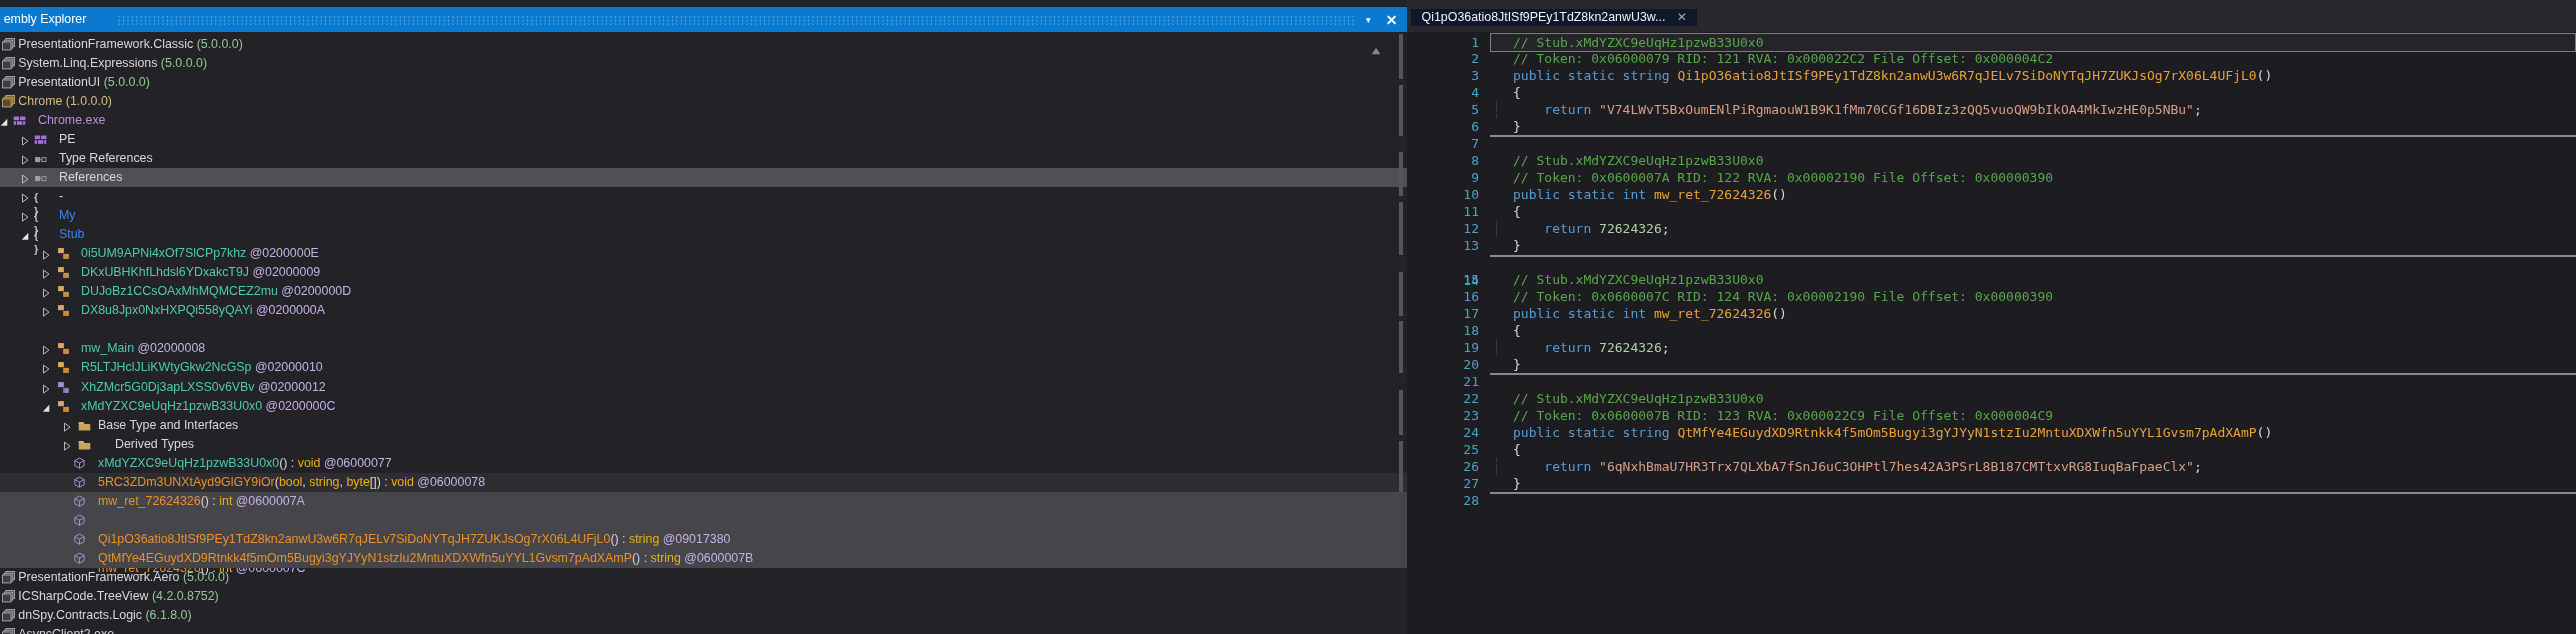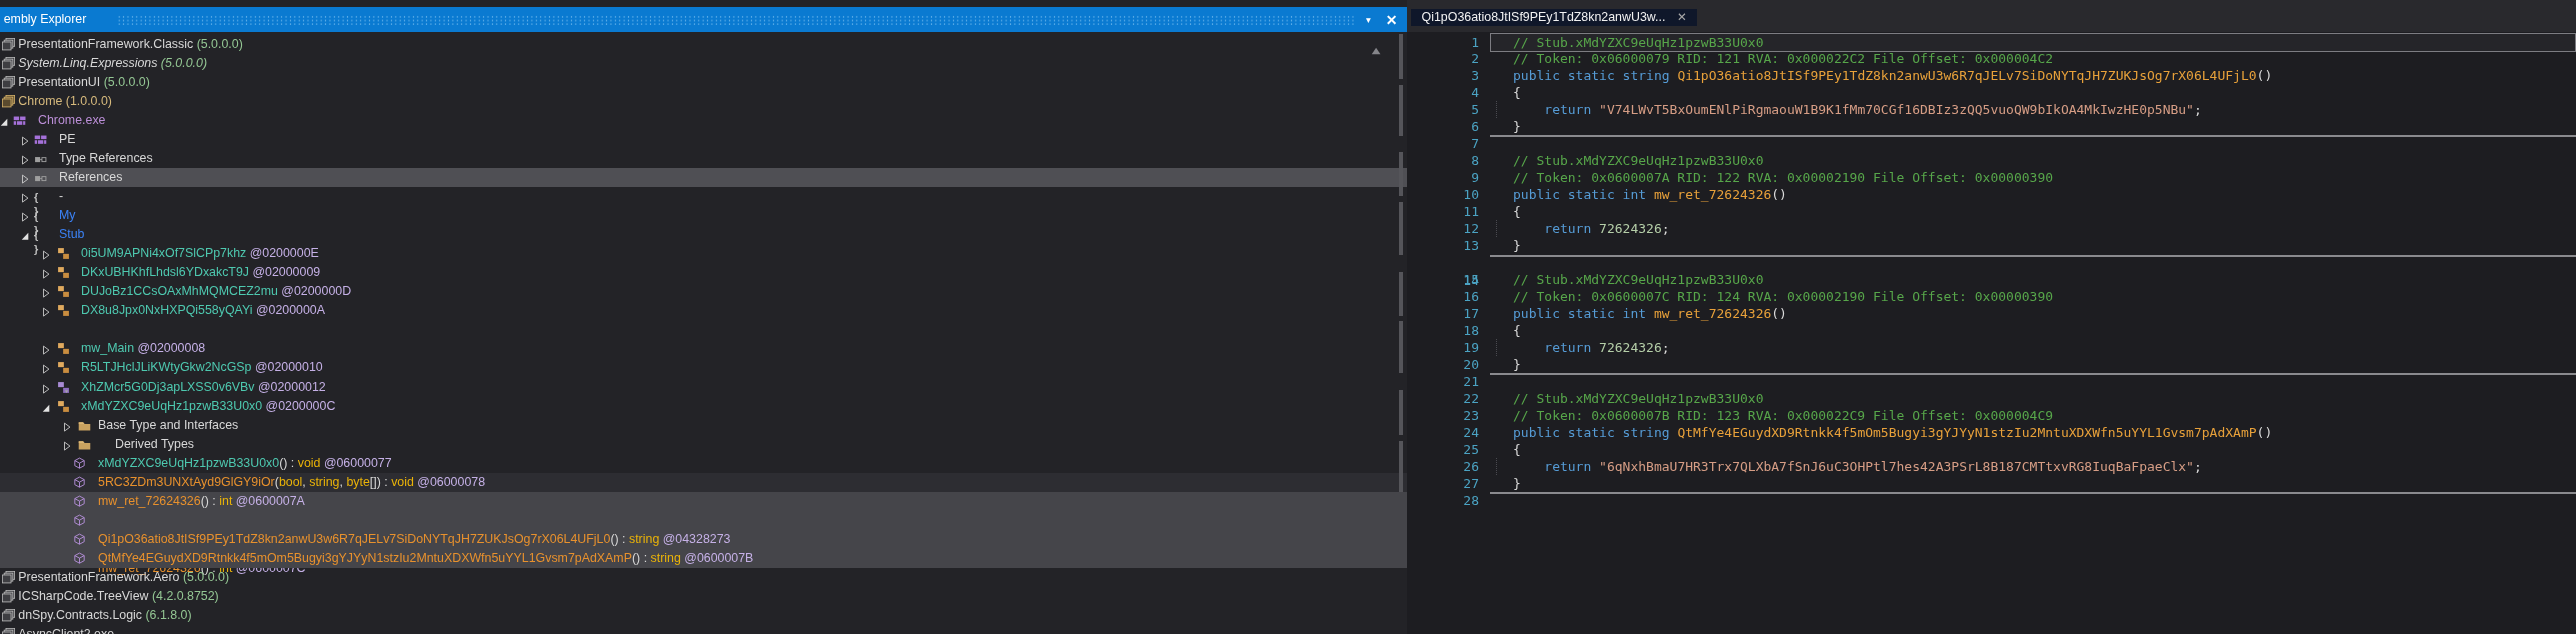--- a/index.html
+++ b/index.html
@@ -73,21 +73,21 @@
           <span class="tlabel" style="left: 18.3px;"><span class="c-name">PresentationFramework.Classic </span><span class="c-ver">(5.0.0.0)</span></span>
         </div>
         <div class="trow" style="top: 22px;">
           <span class="ticon" style="left: 2.2px;"><svg width="13" height="13" viewBox="0 0 18 18">
               <g stroke="#b9b9b9" fill="#3e3e42" stroke-width="1.2">
  <rect x="5.5" y="0.5" width="12" height="11"></rect>
                 <rect x="3" y="3" width="12" height="11"></rect>
  <rect x="0.5" y="5.5" width="12" height="11"></rect>
               </g>
             </svg></span>
-          <span class="tlabel" style="left: 18.3px; font-style: italic;"><span class="c-name">System.Linq.Expressions </span><span class="c-ver">(5.0.0.0)</span></span>
+          <span class="tlabel" style="left: 18.3px;"><span class="c-name">System.Linq.Expressions </span><span class="c-ver">(5.0.0.0)</span></span>
         </div>
         <div class="trow" style="top: 41px;">
           <span class="ticon" style="left: 2.2px;"><svg width="13" height="13" viewBox="0 0 18 18">
               <g stroke="#b9b9b9" fill="#3e3e42" stroke-width="1.2">
  <rect x="5.5" y="0.5" width="12" height="11"></rect>
                 <rect x="3" y="3" width="12" height="11"></rect>
  <rect x="0.5" y="5.5" width="12" height="11"></rect>
               </g>
             </svg></span>
           <span class="tlabel" style="left: 18.3px;"><span class="c-name">PresentationUI </span><span class="c-ver">(5.0.0.0)</span></span>
@@ -321,21 +321,21 @@
           <span class="tlabel" style="left: 98px; margin-top: 48px;"><span class="c-mth">mw_ret_72624326</span><span class="c-plain">() : </span><span class="c-kw">int</span><span class="c-addr"> @0600007C</span></span>
         </div>
         <div class="trow sel-weak" style="top: 498px;">
           <span class="ticon" style="left: 73px;"><svg width="13" height="13" viewBox="0 0 18 18">
               <g stroke="#b48fd9" stroke-width="1.3" fill="none">
                     <polygon points="9,1.5 15.5,5 15.5,12 9,15.5 2.5,12 2.5,5"></polygon>
                     <polyline points="2.5,5 9,8.5 15.5,5"></polyline>
                 <line x1="9" y1="8.5" x2="9" y2="15.5"></line>
               </g>
             </svg></span>
-          <span class="tlabel" style="left: 98px;"><span class="c-mth">Qi1pO36atio8JtISf9PEy1TdZ8kn2anwU3w6R7qJELv7SiDoNYTqJH7ZUKJsOg7rX06L4UFjL0</span><span class="c-plain">() : </span><span class="c-kw">string</span><span class="c-addr"> @04328273</span></span>
+          <span class="tlabel" style="left: 98px;"><span class="c-mth">Qi1pO36atio8JtISf9PEy1TdZ8kn2anwU3w6R7qJELv7SiDoNYTqJH7ZUKJsOg7rX06L4UFjL0</span><span class="c-plain">() : </span><span class="c-kw">string</span><span class="c-addr"> @09017380</span></span>
         </div>
         <div class="trow sel-weak" style="top: 517px;">
           <span class="ticon" style="left: 73px;"><svg width="13" height="13" viewBox="0 0 18 18">
               <g stroke="#b48fd9" stroke-width="1.3" fill="none">
                     <polygon points="9,1.5 15.5,5 15.5,12 9,15.5 2.5,12 2.5,5"></polygon>
                     <polyline points="2.5,5 9,8.5 15.5,5"></polyline>
                 <line x1="9" y1="8.5" x2="9" y2="15.5"></line>
               </g>
             </svg></span>
           <span class="tlabel" style="left: 98px;"><span class="c-mth">QtMfYe4EGuydXD9Rtnkk4f5mOm5Bugyi3gYJYyN1stzIu2MntuXDXWfn5uYYL1Gvsm7pAdXAmP</span><span class="c-plain">() : </span><span class="c-kw">string</span><span class="c-addr"> @0600007B</span></span>

